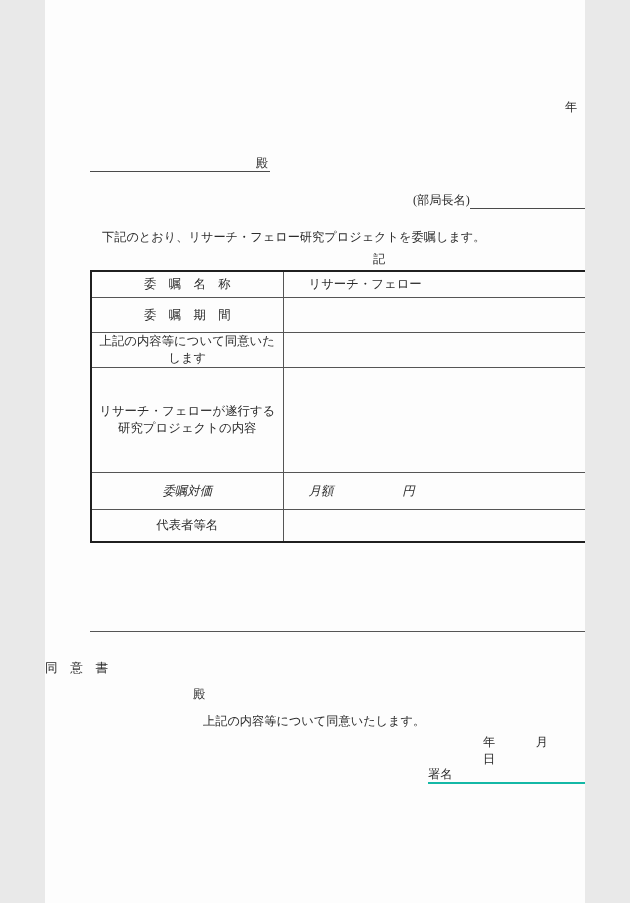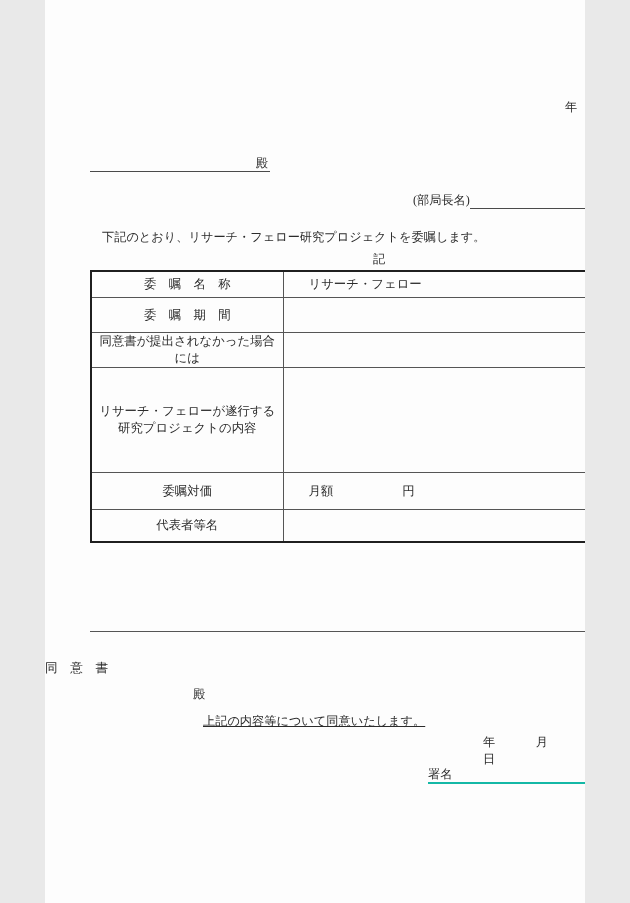--- a/index.html
+++ b/index.html
@@ -45,33 +45,33 @@
     border:1px solid #555;
     vertical-align:middle;
     overflow:hidden;
   }
   td.label-cell{text-align:center;padding:0 3px;}
   td.value-cell{padding-left:25px;}
   tr.r1 td{height:23px;}
   tr.r2 td{height:32px;}
   tr.r3 td{height:24px;}
   tr.r4 td{height:102px;}
-  tr.r5 td{height:34px;}
+  tr.r5 td{height:34px;font-style:italic;}
   tr.r6 td{height:29px;}
   .two-line div{line-height:17.5px;text-align:center;}
   .yen-suffix{margin-left:69px;}
 
   .notes{top:536px;left:45px;width:548px;font-size:12px;line-height:13.4px;}
   .notes .indent{padding-left:13px;}
 
   .separator-line{top:631px;left:45px;width:543px;height:0;border-top:1px solid #555;}
 
   .consent-title{top:660px;left:0;width:630px;font-size:12.6px;}
   .consent-honorific{top:686px;left:148px;}
-  .consent-statement{top:713px;left:158px;text-decoration:underline;}
+  .consent-statement{top:713px;left:158px;}
   .consent-date{top:734px;left:438px;letter-spacing:1px;}
   .signature-line{
     top:766px;left:383px;width:200px;height:16px;
     border-bottom:2px solid #14b8a6;
   }
 </style>
 </head>
 <body>
 
 <div class="page">
@@ -98,21 +98,21 @@
     <tbody>
         <tr class="r1">
       <td class="label-cell">委　嘱　名　称</td>
       <td class="value-cell">リサーチ・フェロー</td>
     </tr>
     <tr class="r2">
       <td class="label-cell">委　嘱　期　間</td>
       <td class="value-cell"></td>
     </tr>
     <tr class="r3">
-      <td class="label-cell">同意書が提出されなかった場合には</td>
+      <td class="label-cell">上記の内容等について同意いたします</td>
       <td class="value-cell"></td>
     </tr>
     <tr class="r4">
       <td class="label-cell two-line">
         <div>リサーチ・フェローが遂行する</div>
         <div>研究プロジェクトの内容</div>
       </td>
       <td class="value-cell"></td>
     </tr>
     <tr class="r5">

